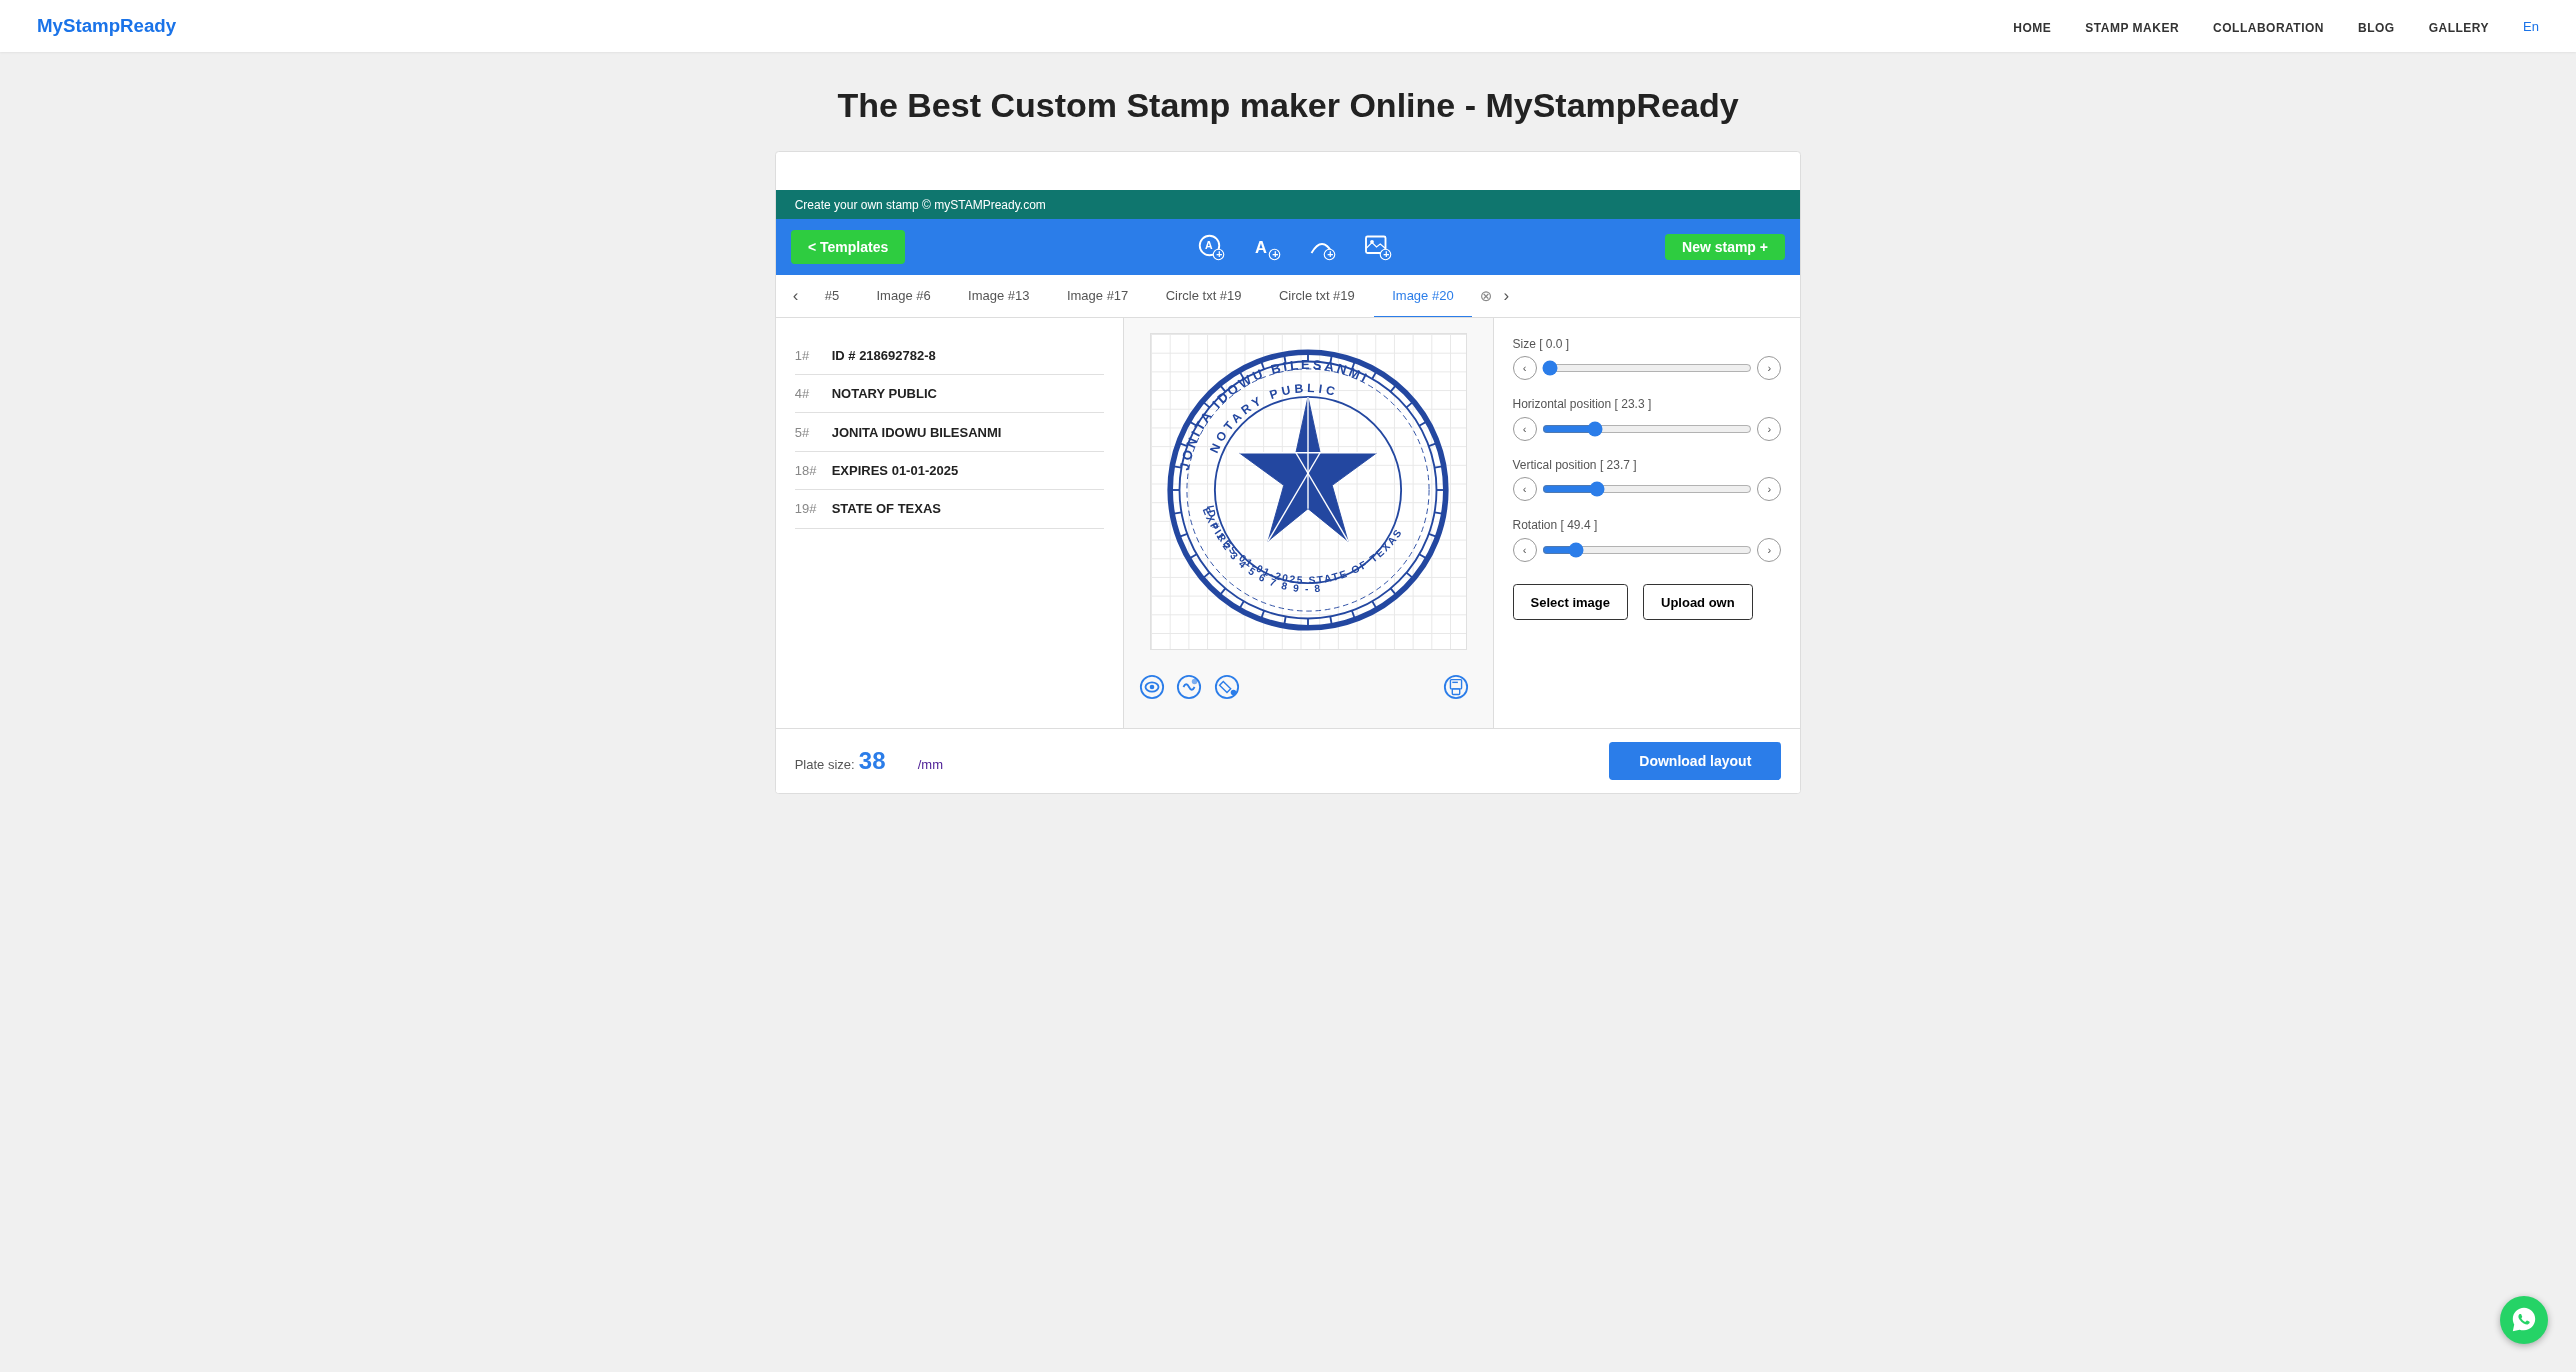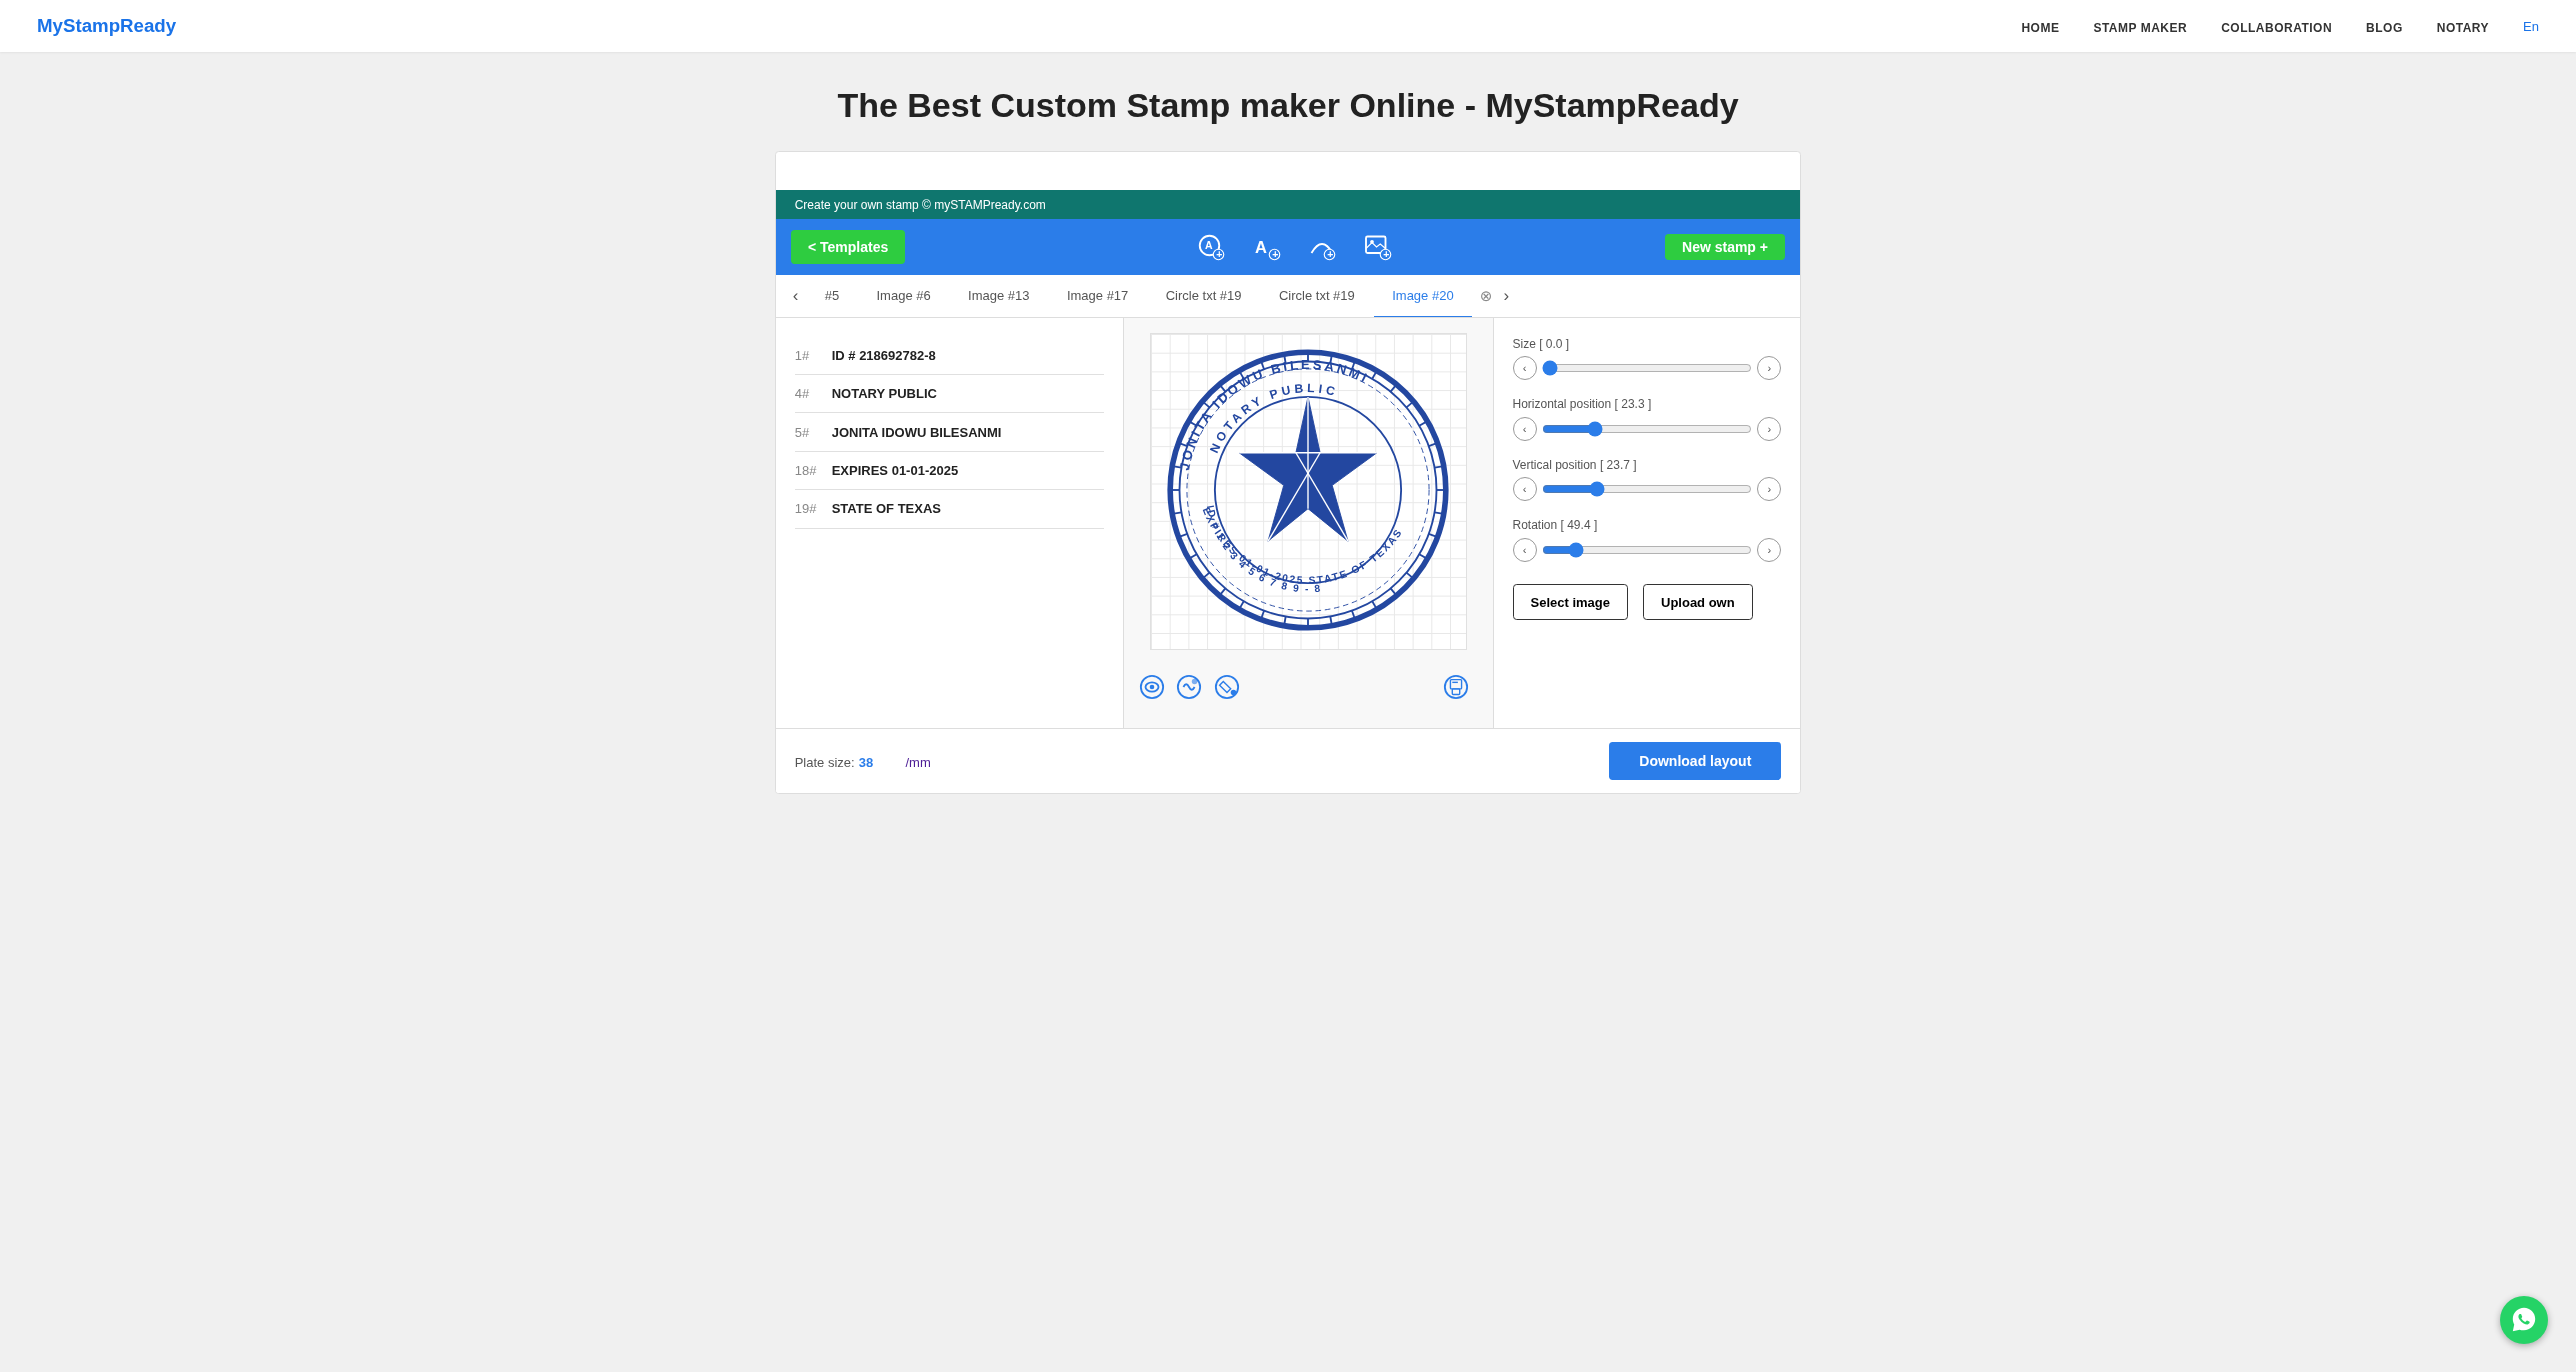--- a/index.html
+++ b/index.html
@@ -240,21 +240,21 @@
     
     .bottom-bar {
       display: flex;
       align-items: center;
       border-top: 0.9px solid #ddd;
       padding: 13px 18.7px;
       background: #fff;
       justify-content: space-between;
     }
     .plate-size-label { font-size: 13px; color: #555; text-align: center; }
-    .plate-size-val { color: #2b7de9; font-size: 13px; font-weight: bold; }
+    .plate-size-val { color: #2b7de9; font-size: 24px; font-weight: bold; }
     .plate-size-unit { font-size: 13px; color: #4c1d95; margin-left: 28px; }
     .btn-download {
       background: #2b7de9;
       color: #fff;
       border: none;
       padding: 11.2px 30px;
       font-size: 14px;
       font-weight: bold;
       border-radius: 3.7px;
       cursor: pointer;
@@ -295,21 +295,21 @@
 </head>
 <body>
 
 <nav class="navbar">
   <a class="navbar-brand">MyStampReady</a>
   <ul class="navbar-links">
     <li><a href="#">HOME</a></li>
     <li><a href="#">STAMP MAKER</a></li>
     <li><a href="#">COLLABORATION</a></li>
     <li><a href="#">BLOG</a></li>
-    <li><a href="#">NOTARY</a></li>
+    <li><a href="#">GALLERY</a></li>
   </ul>
   <span class="navbar-lang">En</span>
 </nav>
 
 <div class="hero">
   <h1>The Best Custom Stamp maker Online - MyStampReady</h1>
 </div>
 
 <div class="stamp-container">
 

